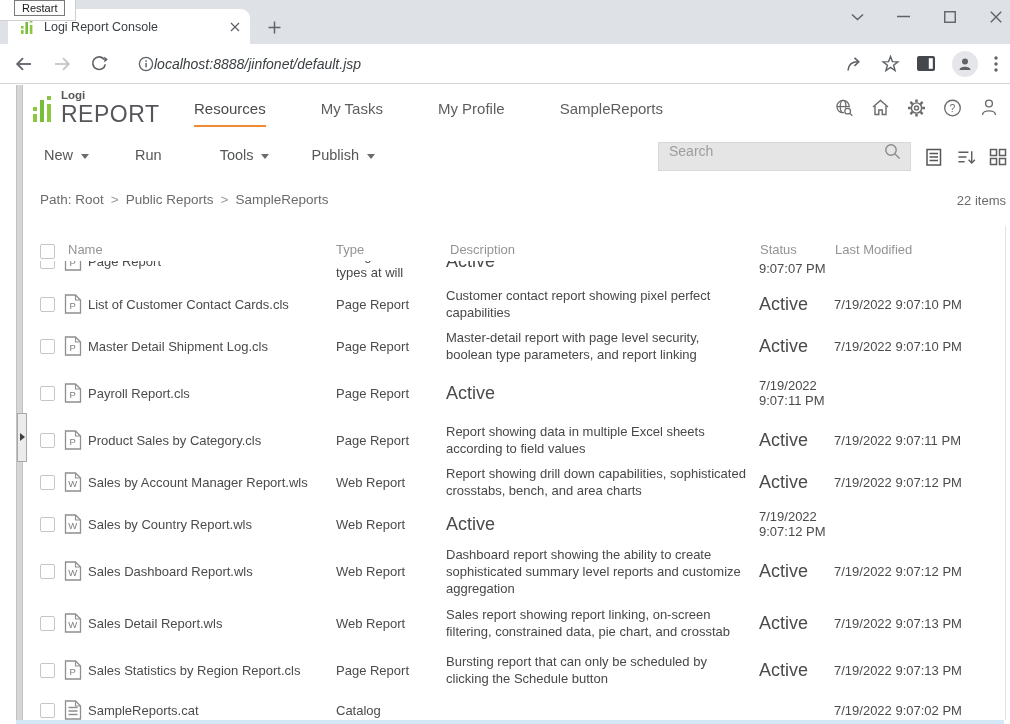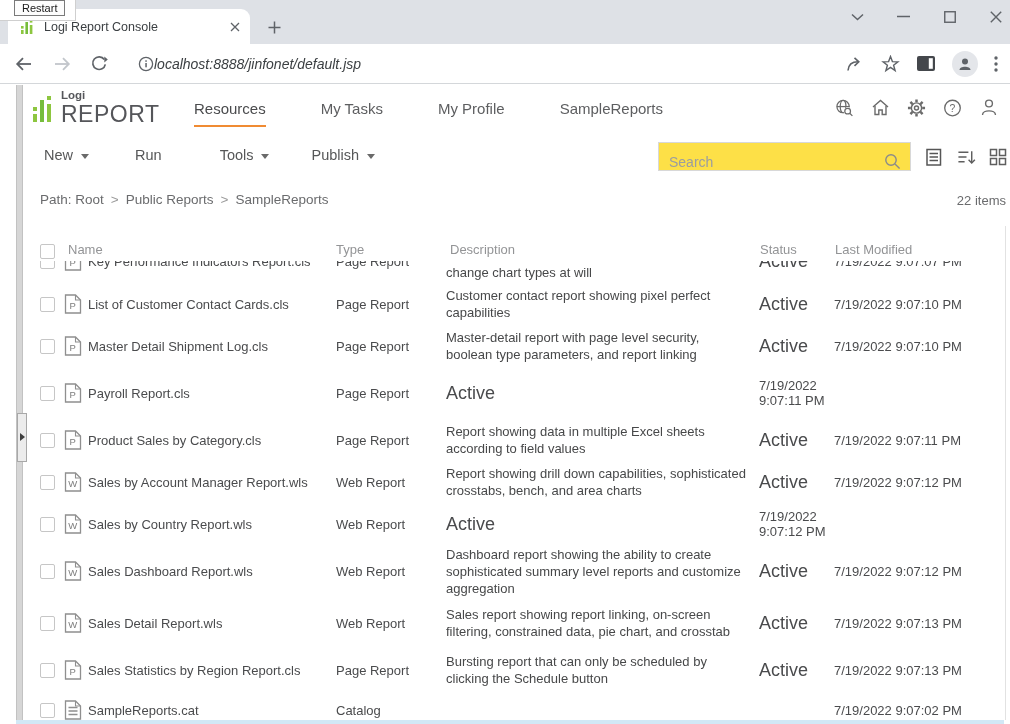--- a/index.html
+++ b/index.html
@@ -53,21 +53,21 @@
   .hdr-icons { position:absolute; right:28px; top:13px; display:flex; gap:17px; align-items:center; }
   .hdr-icon { width:19px; height:19px; display:flex; align-items:center; justify-content:center; }
 
   
   .cmdbar-menus { position:absolute; left:28px; top:62px; display:flex; align-items:center; }
   .menu-item { font-size:14.5px; color:#565758; display:flex; align-items:center; cursor:pointer; }
   .menu-gap-0{margin-right:46px}.menu-gap-1{margin-right:58px}.menu-gap-2{margin-right:42px}
   .caret { width:0; height:0; border-left:4px solid transparent; border-right:4px solid transparent;
            border-top:5px solid #6a6a6a; margin-left:8px; margin-top:2px; }
   .searchbox { position:absolute; left:642px; top:57px; width:253px; height:29px; border:1px solid #d8d8d8;
-               background:#fde047; display:flex; align-items:flex-end; }
+               background:#e5e5e5; display:flex; align-items:flex-start; }
   .searchbox input { border:none; outline:none; flex:1; font-size:14px; color:#444; padding:0 8px 0 10px;
                      font-family:"Liberation Sans", sans-serif; background:transparent; }
   .searchbox input::placeholder { color:#9b9da0; }
   .search-mag { margin-right:9px; display:flex; }
   .view-icons { position:absolute; left:909px; top:63px; display:flex; gap:13px; align-items:center; }
   .view-icon { width:19px; height:19px; display:flex; }
 
   
   .pathrow { position:absolute; left:24px; top:107px; font-size:13.5px; color:#6a6b6d; }
   .crumb-sep { color:#9a9a9a; padding:0 7px; }
@@ -389,21 +389,20 @@
     <span class="cell-icon">
       <svg width="18" height="20" viewBox="0 0 18 20">
         <path class="pg" d="M1.5 1 H11.5 L16.5 6 V19 H1.5 Z"></path>
         <path class="fold" d="M11.5 1 V6 H16.5"></path>
         <text class="file-letter" x="8.7" y="14.6">P</text>
         <g class="cat-lines">
                 <path d="M4.5 7.5 H13.5 M4.5 11 H13.5 M4.5 14.5 H13.5"></path>
               </g>
       </svg>
     </span>
-    <span class="cell-name">Key Performance Indicators Report.cls</span>
     <span class="cell-type">Page Report</span>
     <span class="cell-desc">change chart types at will</span>
     <span class="cell-status">Active</span>
     <span class="cell-modified">7/19/2022 9:07:07 PM</span>
   </div>
 
   <div class="row lines-2">
     <span class="checkbox"></span>
     <span class="cell-icon">
       <svg width="18" height="20" viewBox="0 0 18 20">

